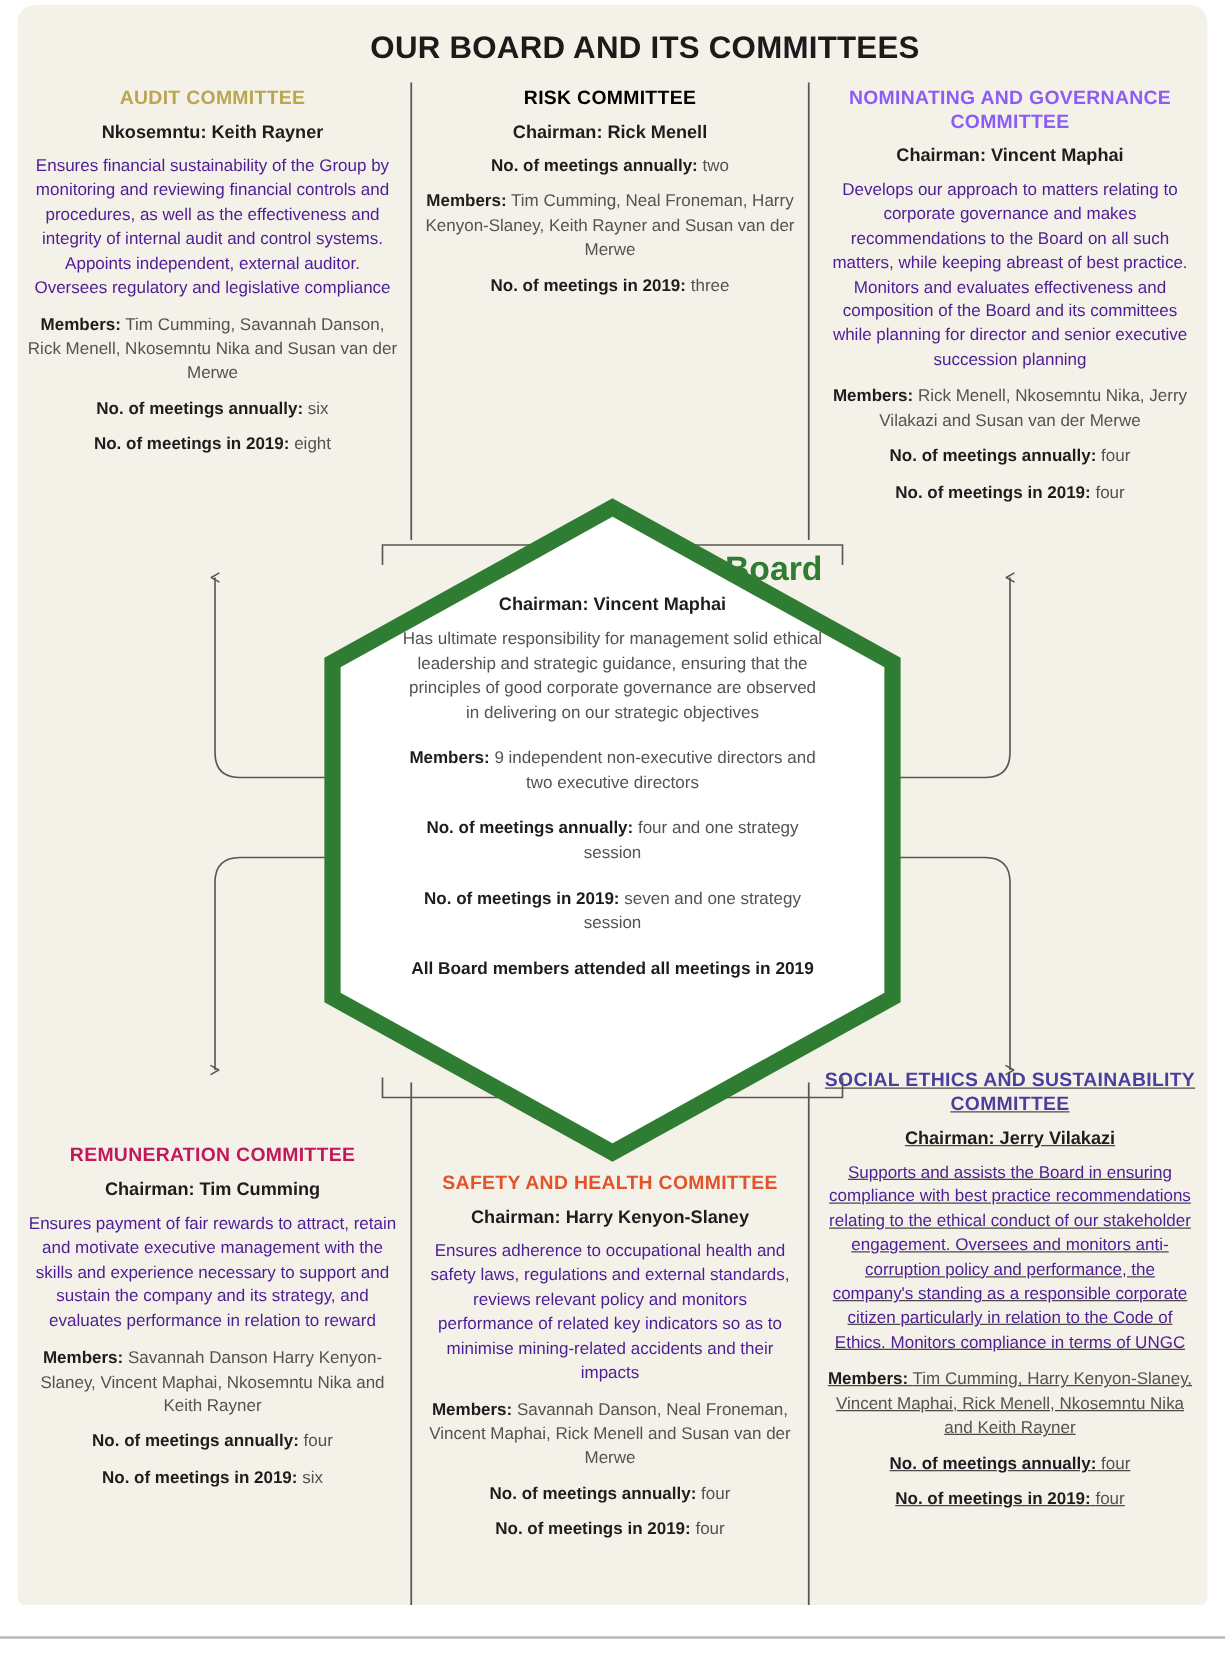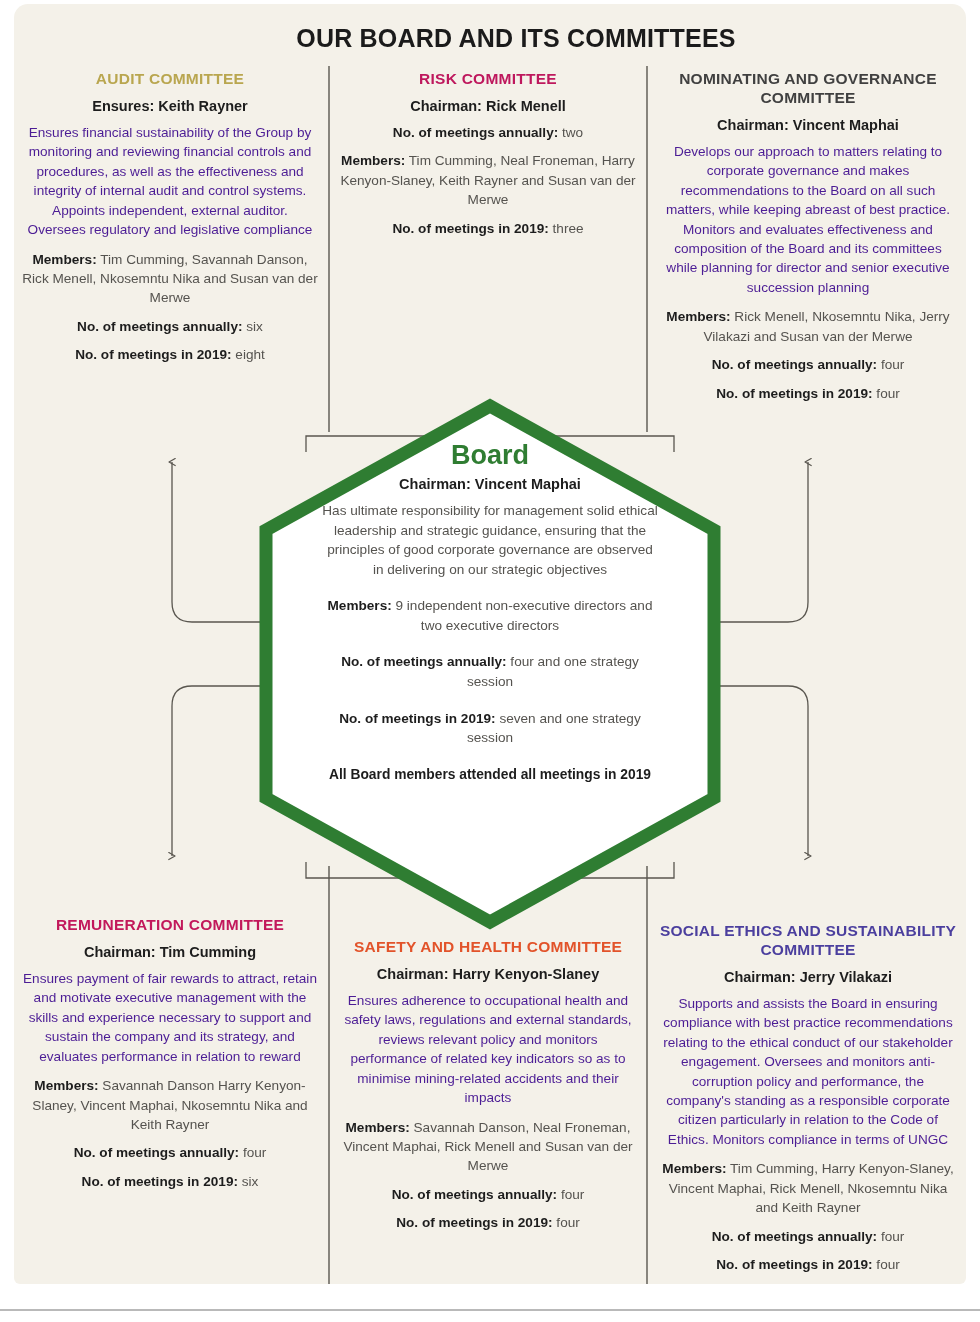--- a/index.html
+++ b/index.html
@@ -102,21 +102,21 @@
   }
   .cm-row:last-child { margin-bottom: 0; }
 
   
   #c-audit      { left: 22px;  top: 70px;  width: 296px; }
   #c-risk       { left: 340px; top: 70px;  width: 296px; }
   #c-nomgov     { left: 658px; top: 70px;  width: 300px; }
   
   #c-remuneration { left: 22px;  top: 872px; width: 296px; }
   #c-safety       { left: 340px; top: 938px; width: 296px; }
-  #c-socialethics { left: 658px; top: 922px; width: 300px; }
+  #c-socialethics { left: 658px; top: 856px; width: 300px; text-decoration: underline; }
 
   
   #hex-wrap {
     position: absolute;
     left: 258px;
     top: 398px;
     width: 464px;
     height: 532px;
   }
   #hex-svg { position: absolute; left: 0; top: 0; }
@@ -125,20 +125,21 @@
     left: 64px;
     top: 42px;
     width: 336px;
     text-align: center;
   }
   #hex-title {
     font-size: 27px;
     font-weight: bold;
     color: #2f7d32;
     margin-bottom: 5px;
+    text-align: right;
   }
   #hex-chair {
     font-size: 14.5px;
     font-weight: bold;
     color: #1d1d1d;
     margin-bottom: 9px;
   }
   #hex-desc {
     font-size: 13.6px;
     line-height: 1.44;
@@ -215,55 +216,55 @@
       <div class="hex-row">
         <b>No. of meetings in 2019:</b>
         <span>seven and one strategy session</span>
       </div>
       <div id="hex-allattend">All Board members attended all meetings in 2019</div>
     </div>
   </div>
 
   <div class="committee" id="c-audit">
     <div class="cm-head" style="color: rgb(185, 166, 79);">AUDIT COMMITTEE</div>
-    <div class="cm-chair">Ensures: Keith Rayner</div>
+    <div class="cm-chair">Nkosemntu: Keith Rayner</div>
     <div class="cm-desc">Ensures financial sustainability of the Group by monitoring and reviewing financial controls and procedures, as well as the effectiveness and integrity of internal audit and control systems. Appoints independent, external auditor. Oversees regulatory and legislative compliance</div>
     <div class="cm-row">
       <b>Members:</b>
       <span>Tim Cumming, Savannah Danson, Rick Menell, Nkosemntu Nika and Susan van der Merwe</span>
     </div>
     <div class="cm-row">
       <b>No. of meetings annually:</b>
       <span>six</span>
     </div>
     <div class="cm-row">
       <b>No. of meetings in 2019:</b>
       <span>eight</span>
     </div>
   </div>
 
   <div class="committee" id="c-risk">
-    <div class="cm-head" style="color: #be185d;">RISK COMMITTEE</div>
+    <div class="cm-head" style="color: #000000;">RISK COMMITTEE</div>
     <div class="cm-chair">Chairman: Rick Menell</div>
     <div class="cm-row">
       <b>No. of meetings annually:</b>
       <span>two</span>
     </div>
     <div class="cm-row">
       <b>Members:</b>
       <span>Tim Cumming, Neal Froneman, Harry Kenyon-Slaney, Keith Rayner and Susan van der Merwe</span>
     </div>
     <div class="cm-row">
       <b>No. of meetings in 2019:</b>
       <span>three</span>
     </div>
   </div>
 
   <div class="committee" id="c-nomgov">
-    <div class="cm-head" style="color: #404040;">NOMINATING AND GOVERNANCE COMMITTEE</div>
+    <div class="cm-head" style="color: #8b5cf6;">NOMINATING AND GOVERNANCE COMMITTEE</div>
     <div class="cm-chair">Chairman: Vincent Maphai</div>
     <div class="cm-desc">Develops our approach to matters relating to corporate governance and makes recommendations to the Board on all such matters, while keeping abreast of best practice. Monitors and evaluates effectiveness and composition of the Board and its committees while planning for director and senior executive succession planning</div>
     <div class="cm-row">
       <b>Members:</b>
       <span>Rick Menell, Nkosemntu Nika, Jerry Vilakazi and Susan van der Merwe</span>
     </div>
     <div class="cm-row">
       <b>No. of meetings annually:</b>
       <span>four</span>
     </div>

